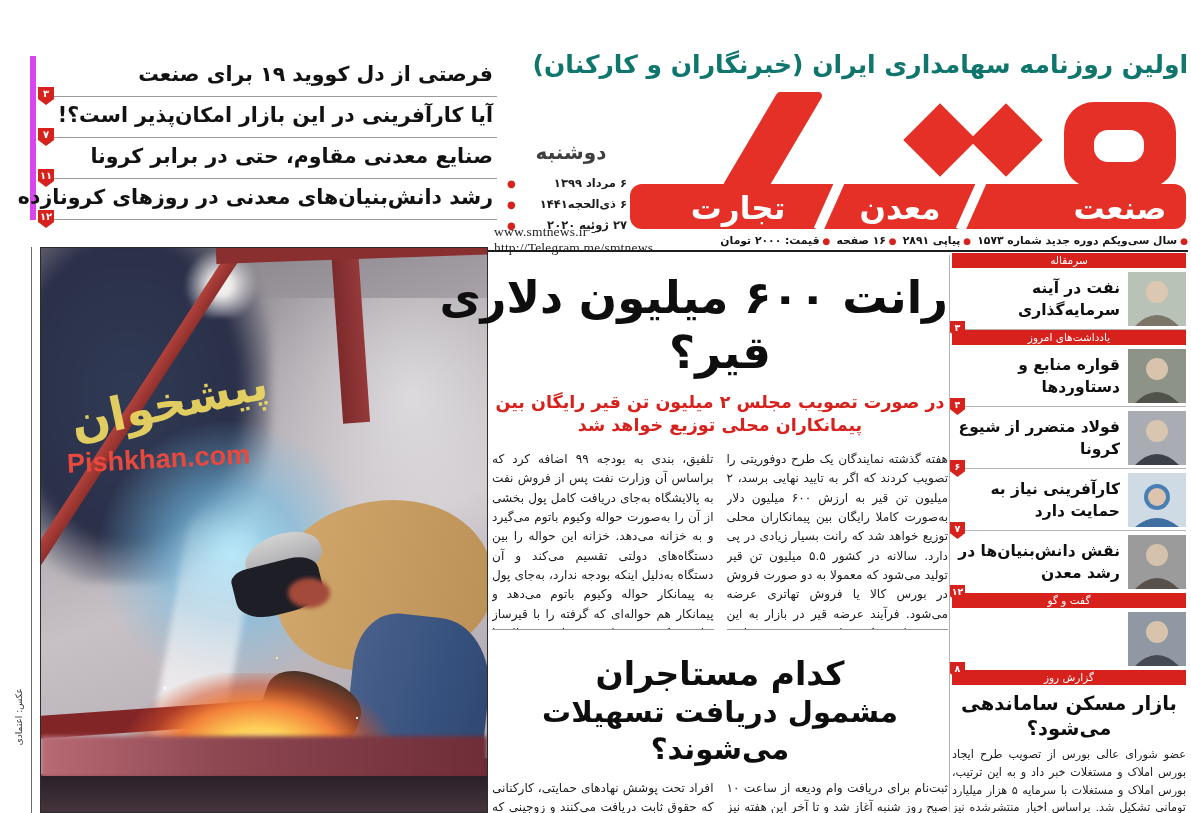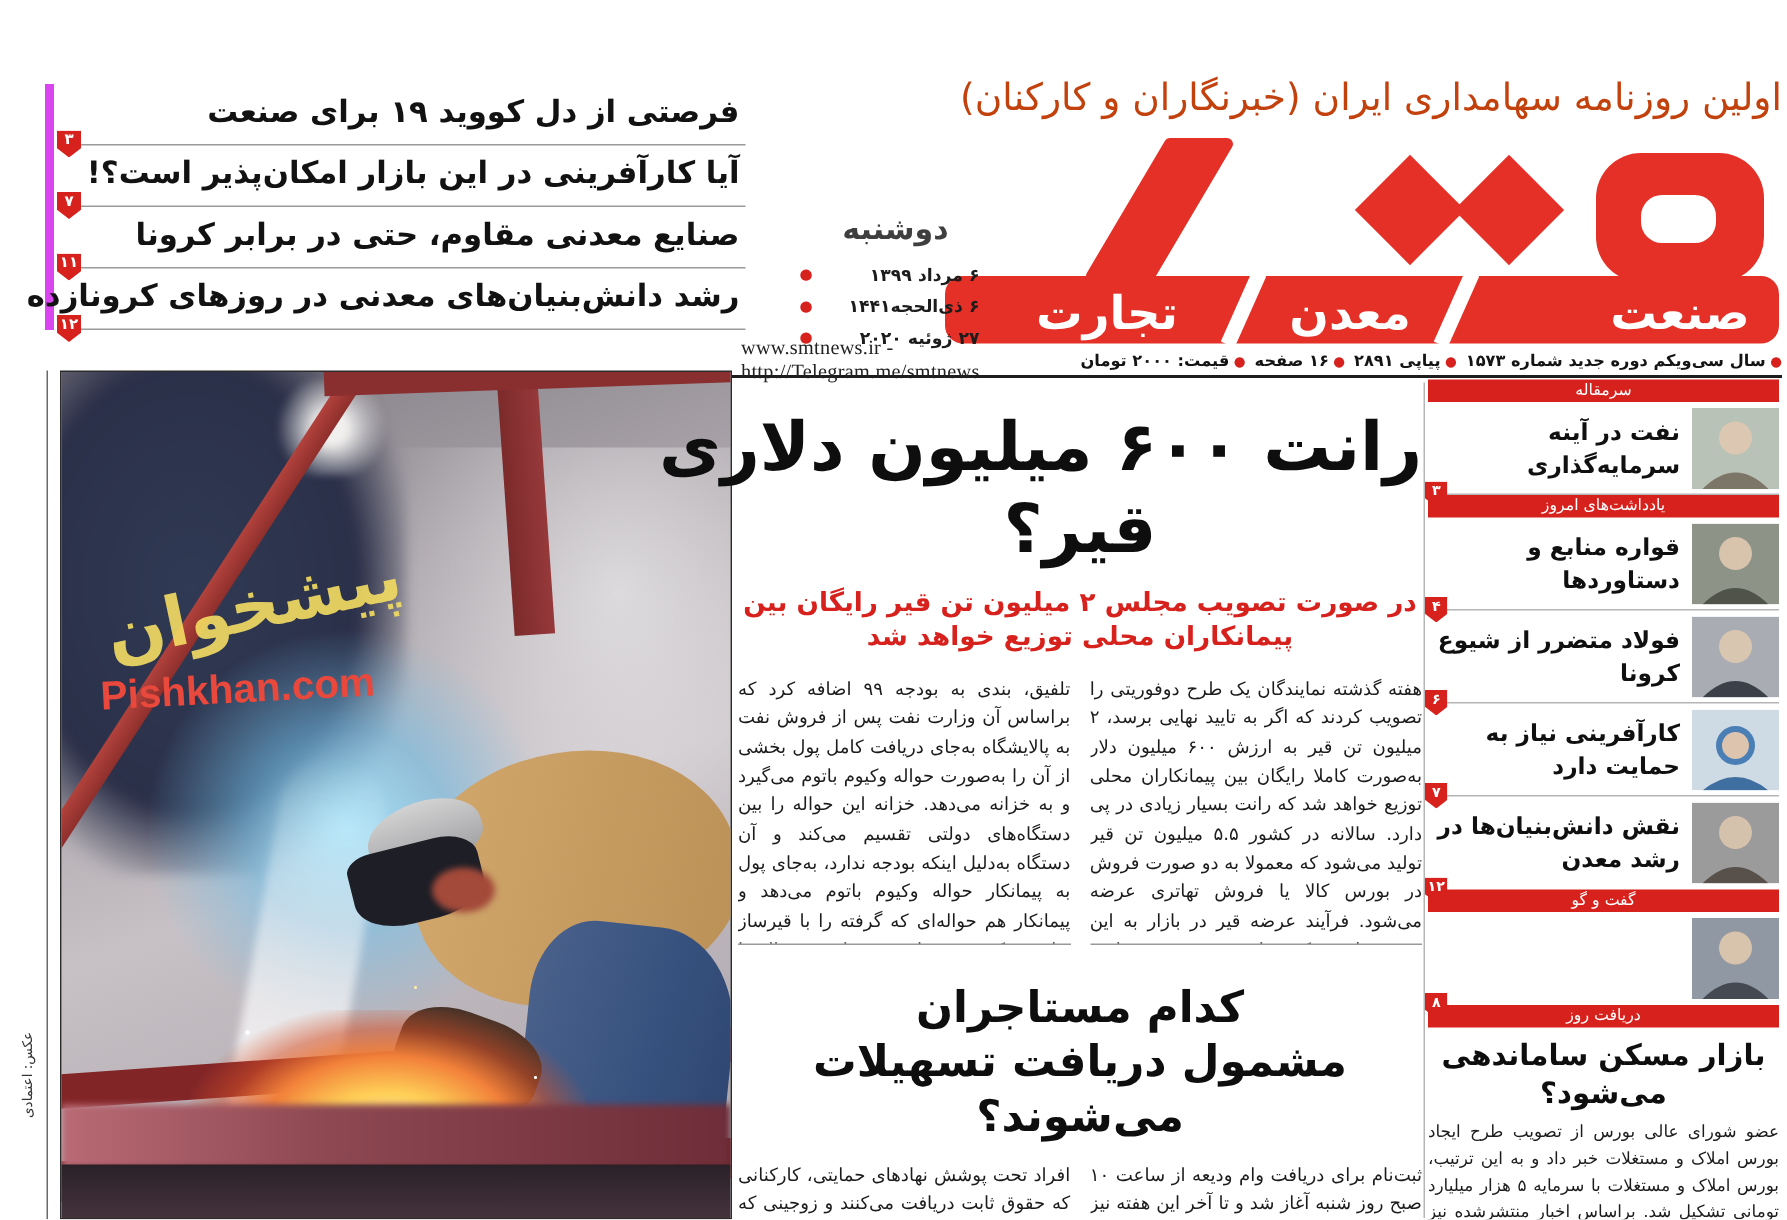--- a/index.html
+++ b/index.html
@@ -10,24 +10,24 @@
   .top-headlines { position:absolute; left:30px; top:56px; width:467px; border-left:6px solid #d946ef; padding-left:2px; }
   .th-row { position:relative; height:41px; border-bottom:1px solid #9a9a9a; }
   .th-text { position:absolute; right:4px; top:6px; font-size:20.5px; font-weight:bold; color:#121212; white-space:nowrap; }
   .pbadge { display:inline-block; width:16px; height:18px; background:#d7211d; color:#fff;
             font-size:10px; font-weight:bold; text-align:center; line-height:14px;
             clip-path:polygon(0 0,100% 0,100% 66%,50% 100%,0 66%); }
   .th-row .pbadge { position:absolute; left:0; bottom:-9px; z-index:2; }
 
   
   .banner { position:absolute; left:640px; top:50px; width:548px; text-align:center;
-            font-size:25px; font-weight:normal; color:#c2410c; white-space:nowrap; }
+            font-size:25px; font-weight:bold; color:#0f766e; white-space:nowrap; }
   .logo { position:absolute; left:628px; top:86px; width:560px; height:146px; }
   .sr { position:absolute; width:1px; height:1px; overflow:hidden; opacity:0; }
-  .dates { position:absolute; left:531px; top:140px; width:122px; text-align:right; }
+  .dates { position:absolute; left:505px; top:140px; width:122px; text-align:right; }
   .weekday { font-size:20px; font-weight:bold; color:#3f3f3f; margin-bottom:9px; padding-left:10px; text-align:center; }
   .date-line { position:relative; font-size:11.5px; font-weight:bold; color:#1c1c1c; line-height:21px; padding-left:14px; }
   .date-line .dot { position:absolute; left:2px; top:0; color:#d7211d; font-size:10px; }
 
   
   .infobar { position:absolute; left:488px; top:230px; width:700px; height:22px;
              border-bottom:2px solid #1d1d1d; display:flex; align-items:center;
              justify-content:space-between; direction:ltr; }
   .urls { font-family:"Liberation Serif", serif; font-size:13.5px; color:#222; padding-left:6px; letter-spacing:.2px; }
   .issue { direction:rtl; display:flex; align-items:center; gap:6px; padding-left:4px; }
@@ -74,21 +74,21 @@
   
   .main-col { position:absolute; left:492px; top:255px; width:456px; }
   .lead-h1 { text-align:center; font-weight:bold; color:#0e0e0e; line-height:1.22; }
   .lead-h1 .l1 { font-size:45px; white-space:nowrap; display:block;margin-top:16px; }
   .lead-h1 .l2 { font-size:45px; display:block; }
   .lead-sub { margin-top:10px; text-align:center; font-size:17.5px; font-weight:bold; color:#d7211d; line-height:1.35; }
   .cols { display:flex; gap:13px; margin-top:12px; }
   .col { flex:1; font-size:12.1px; line-height:1.6; text-align:justify; color:#1c1c1c;
          border-bottom:1px solid #999; padding-bottom:8px; height:180px; overflow:hidden; position:relative; }
   .h2 { margin-top:11px; text-align:center; font-weight:bold; color:#0e0e0e; line-height:1.25; }
-  .h2 .l1 { font-size:29px; display:block;margin-top:23px; }
+  .h2 .l1 { font-size:33px; display:block;margin-top:23px; }
   .h2 .l2 { font-size:29px; display:block; }
   .cols2 .col { height:104px; }
 
   
   .vdiv { position:absolute; left:949px; top:255px; height:557px; border-left:1px solid #b5b5b5; }
   .sidebar { position:absolute; left:952px; top:253px; width:234px; }
   .sbar { height:15px; background:#d7211d; color:#fff; font-size:10.5px; font-weight:normal;
           text-align:center; line-height:15px; }
   .sitem { position:relative; height:62px; border-bottom:1px solid #b5b5b5; display:flex; align-items:center; }
   .sitem.no-line { border-bottom:none; }
@@ -299,21 +299,21 @@
       <span class="sphoto">
         <svg width="58" height="54" viewBox="0 0 58 54">
             <rect width="58" height="54" fill="#8f98a3"></rect>
             <circle cx="29" cy="20" r="11" fill="#d8c3ac"></circle>
             <path d="M7 54 Q29 32 51 54 Z" fill="#454a52"></path>
           </svg>
       </span>
       <span class="pbadge">۸</span>
     </div>
 
-    <div class="sbar">دریافت روز</div>
+    <div class="sbar">گزارش روز</div>
 
     <div class="sreport">
       <div class="sr-head">بازار مسکن ساماندهی می‌شود؟</div>
       <div class="sr-body">عضو شورای عالی بورس از تصویب طرح ایجاد بورس املاک و مستغلات خبر داد و به این ترتیب، بورس املاک و مستغلات با سرمایه ۵ هزار میلیارد تومانی تشکیل شد. براساس اخبار منتشرشده نیز ترکیب سهامداران متشکل از ۳۵ درصد بخش خصوصی، ۳۵ درصد نهادهای عمومی و ۳۰ درصد سهامداران خرد و حقیقی خواهد بود.</div>
 
     </div>
 
   </div>
 </div>
 

